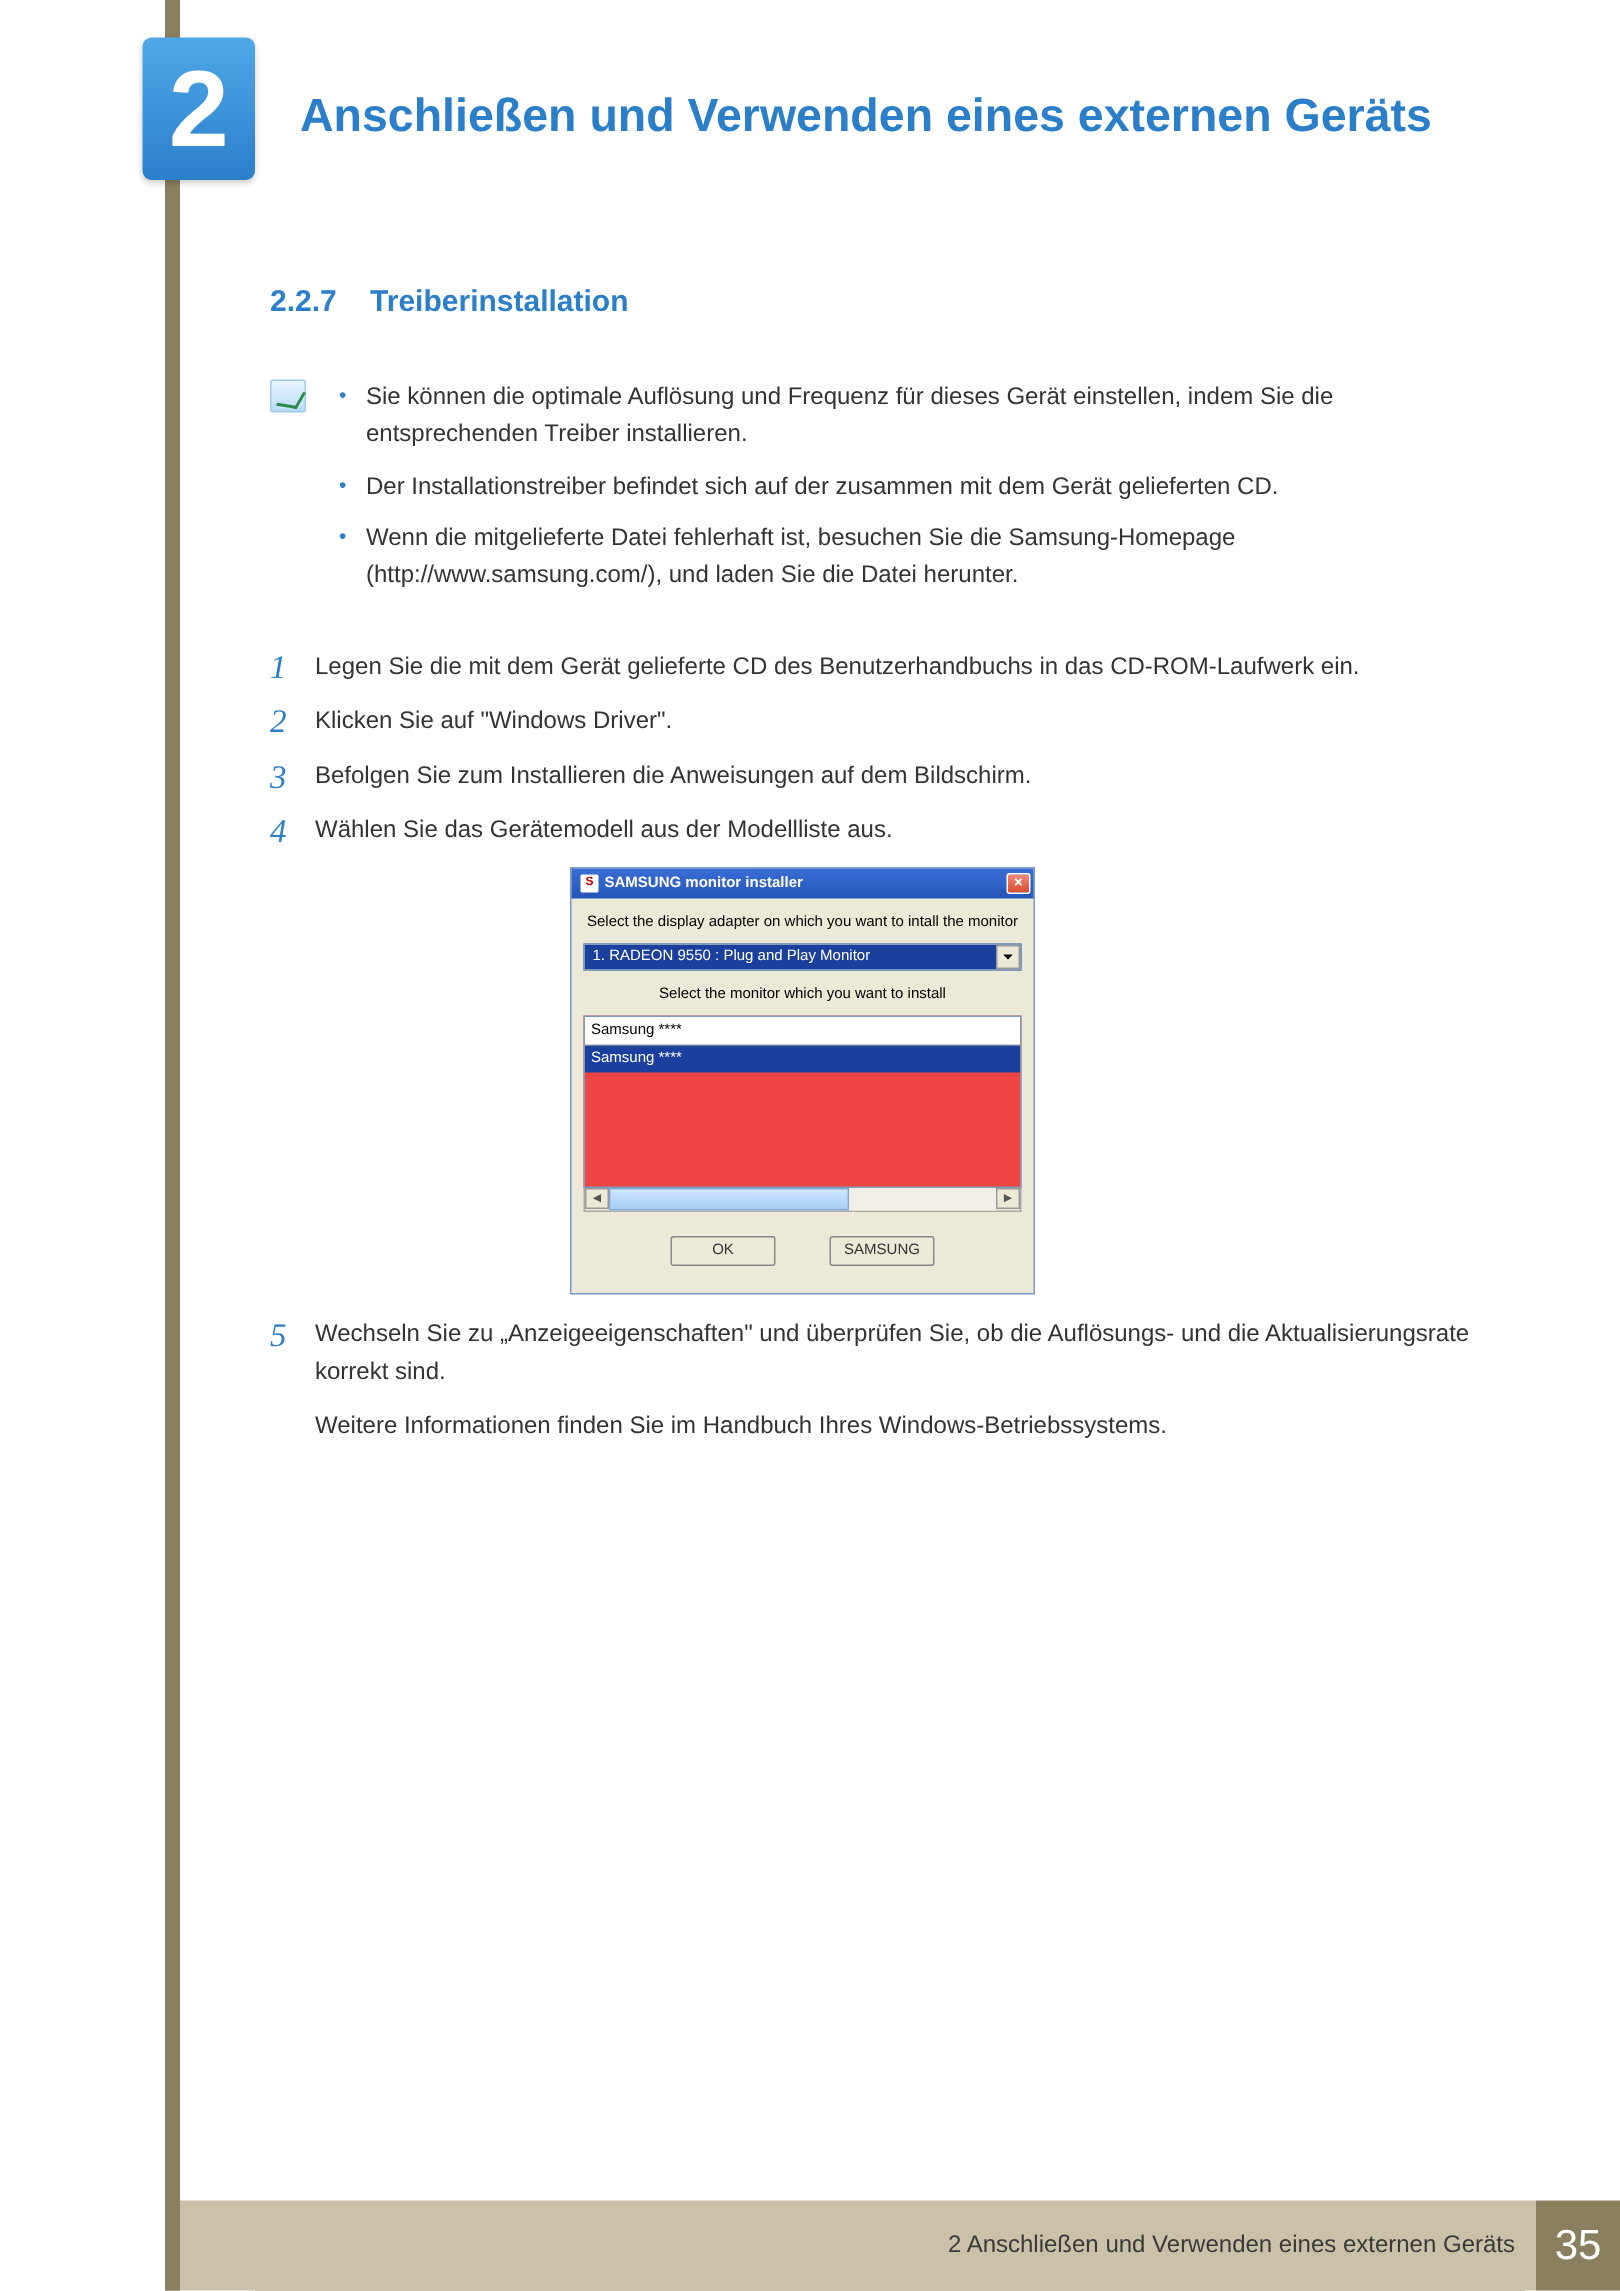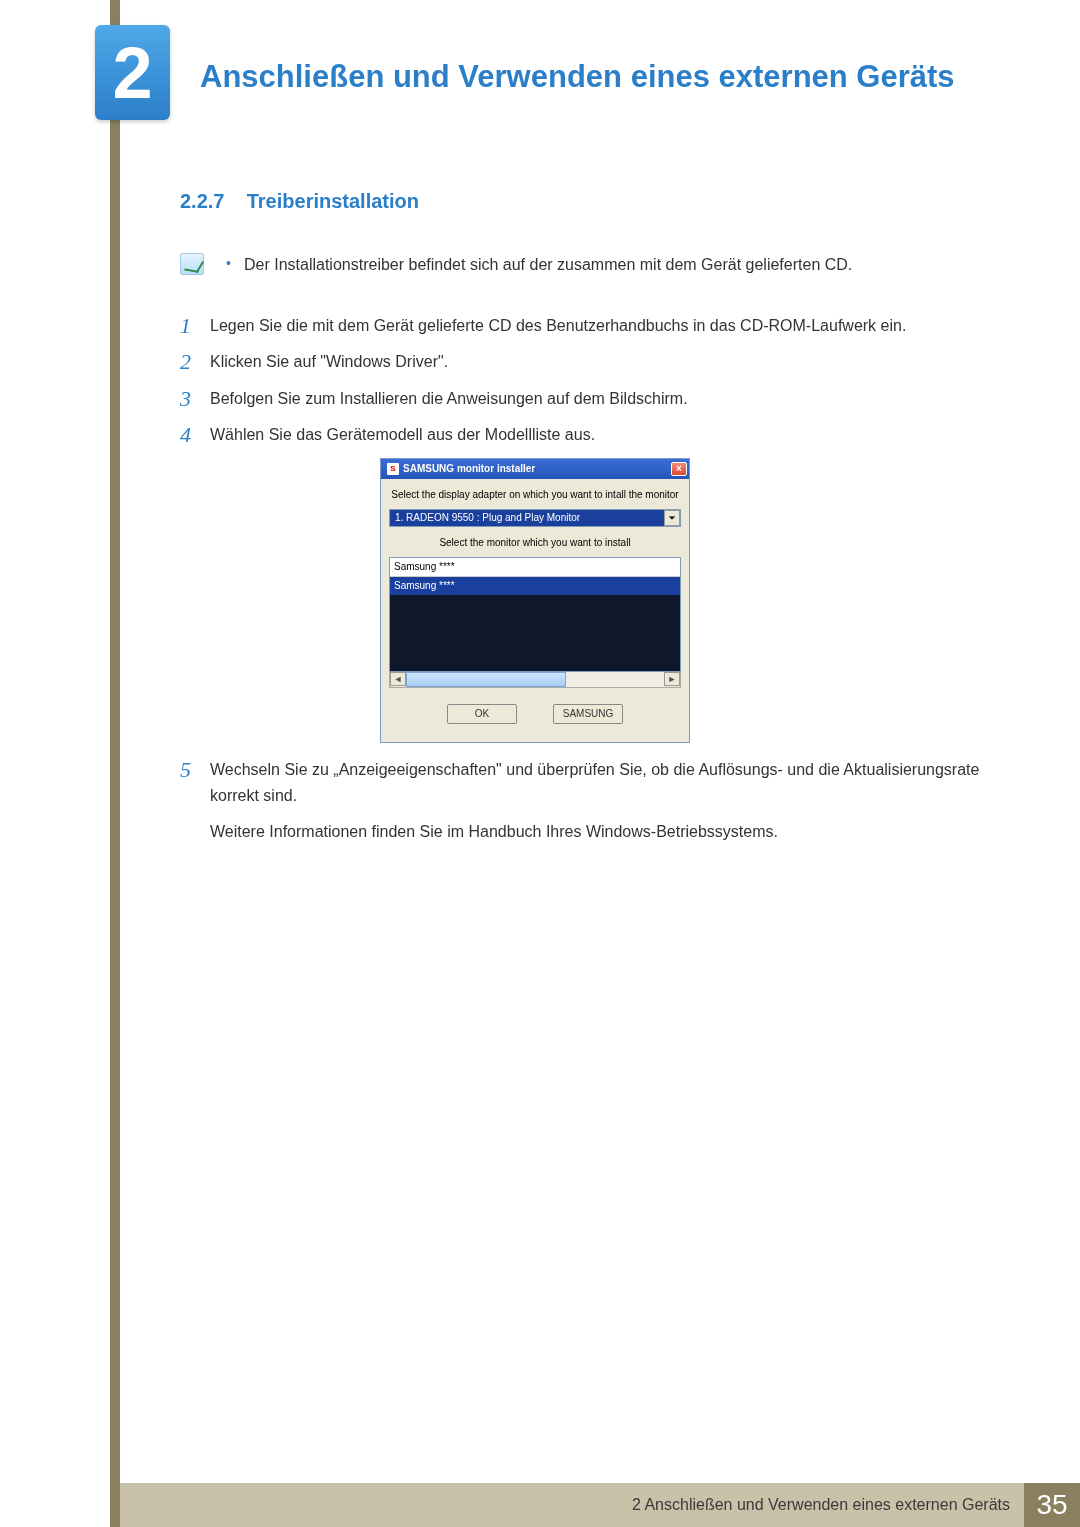--- a/index.html
+++ b/index.html
@@ -193,21 +193,21 @@
     .dropdown-btn {
       width: 16px; height: 16px;
       background: #ece9d8;
       border: 1px solid #999;
       display: flex; align-items: center; justify-content: center;
       color: #000;
     }
     .dropdown-btn svg { width: 8px; height: 8px; }
     .listbox {
       border: 1px solid #7f9db9;
-      background: #0f172a;
+      background: #ef4444;
       height: 115px;
       overflow: hidden;
     }
     .listbox-hdr { background: #fff; color: #000; padding: 1px 4px; font-size: 10px; border-bottom: 1px solid #ccc; }
     .listbox-sel { background: #1a3f9c; color: #fff; padding: 1px 4px; font-size: 10px; }
     .hscroll {
       display: flex;
       height: 16px;
       background: #ece9d8;
       border: 1px solid #aaa;
@@ -243,21 +243,21 @@
       font-size: 10px;
       text-align: center; line-height: 18px;
       border-radius: 2px;
     }
     .after-img { margin-top: 10px; margin-bottom: 10px; }
     .footer {
       position: absolute;
       left: 110px;
       bottom: 0;
       right: 0;
-      height: 44px;
+      height: 60px;
       display: flex;
       align-items: stretch;
       justify-content: flex-end;
     }
     .footer-thin {
       width: 10px;
       background: #8a7f5e;
     }
     .footer-text {
       flex: 1;
@@ -296,21 +296,23 @@
 <div class="content">
   <div class="section-heading">
     <span>2.2.7</span>
     &nbsp;&nbsp;
     <span>Treiberinstallation</span>
   </div>
 
   <div class="note-block">
     <div class="note-icon"></div>
     <ul class="bullet-list">
+      <li>Sie können die optimale Auflösung und Frequenz für dieses Gerät einstellen, indem Sie die entsprechenden Treiber installieren.</li>
       <li>Der Installationstreiber befindet sich auf der zusammen mit dem Gerät gelieferten CD.</li>
+      <li>Wenn die mitgelieferte Datei fehlerhaft ist, besuchen Sie die Samsung-Homepage (http://www.samsung.com/), und laden Sie die Datei herunter.</li>
     </ul>
   </div>
 
   <div class="steps">
     <div class="step">
       <div class="step-num">1</div>
       <div class="step-text">Legen Sie die mit dem Gerät gelieferte CD des Benutzerhandbuchs in das CD-ROM-Laufwerk ein.</div>
     </div>
     <div class="step">
       <div class="step-num">2</div>

